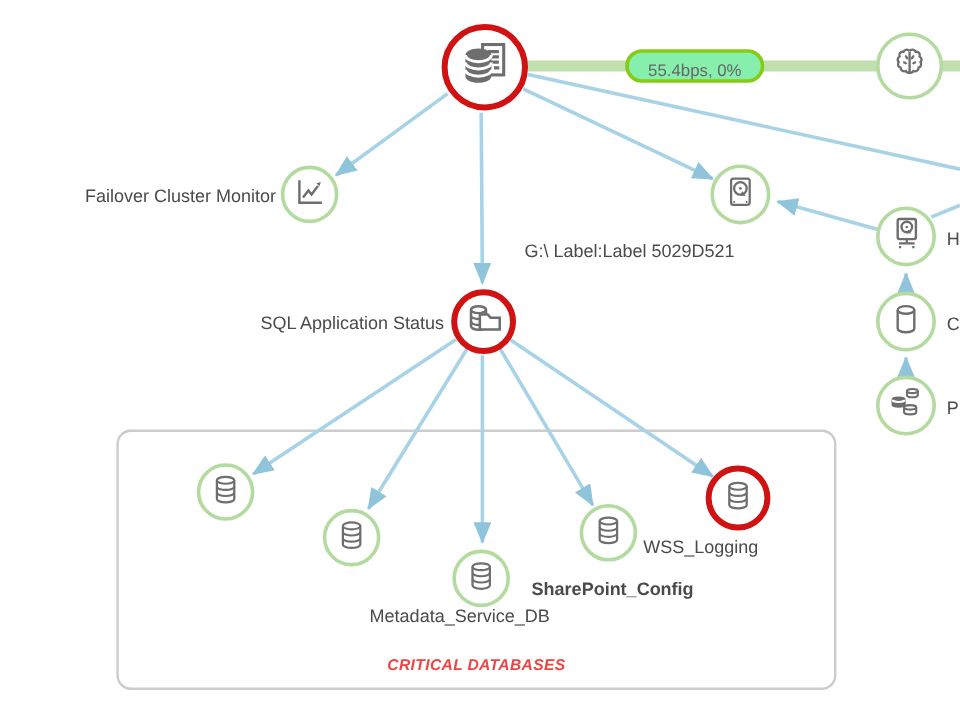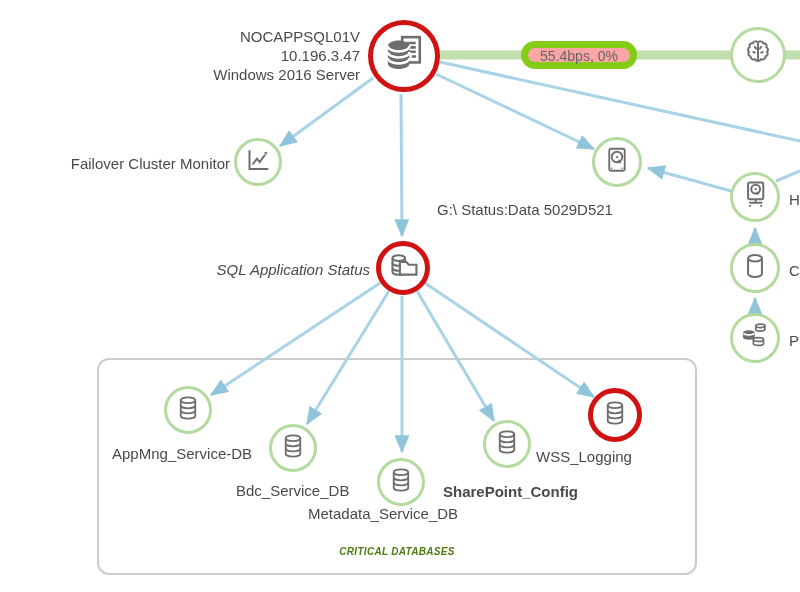--- a/index.html
+++ b/index.html
@@ -6,27 +6,27 @@
   #stage{position:relative;width:800px;height:592px;background:#fff;overflow:hidden;
          font-family:"Liberation Sans", sans-serif;color:#4a4a4a;}
   svg.layer{position:absolute;left:0;top:0;width:800px;height:592px;}
   .node{position:absolute;border-radius:50%;background:#fff;display:flex;
         align-items:center;justify-content:center;box-sizing:border-box;}
   .green-ring{border:3px solid #b3db9f;}
   .red-ring{border:5px solid #d01212;}
   .lbl{position:absolute;font-size:15px;line-height:19px;color:#4a4a4a;white-space:nowrap;}
   .lbl.right{}
   #server-label{right:440px;top:27px;text-align:right;}
-  #pill{position:absolute;left:521px;top:41px;width:116px;height:28px;border:7px solid #84cc16;
-        border-radius:16px;background:#fca5a5;box-sizing:border-box;display:flex;align-items:flex-start;
+  #pill{position:absolute;left:521px;top:41px;width:116px;height:28px;border:3px solid #84cc16;
+        border-radius:16px;background:#86efac;box-sizing:border-box;display:flex;align-items:flex-end;
         justify-content:center;font-size:14px;color:#666;}
   #group-box{position:absolute;left:97px;top:358px;width:600px;height:217px;border:2px solid #cccccc;
              border-radius:12px;background:#fff;box-sizing:border-box;}
   #group-title{position:absolute;left:97px;top:546px;width:600px;text-align:center;
-               font-size:10px;font-weight:bold;font-style:italic;color:#4d7c0f;letter-spacing:.3px;}
+               font-size:13px;font-weight:bold;font-style:italic;color:#ef4444;letter-spacing:.3px;}
   .edge-label-letter{font-size:15px;color:#4a4a4a;}
 </style>
 </head>
 <body>
 
 <div id="stage">
 
   <div id="group-box"></div>
 
   <svg class="layer">
@@ -64,25 +64,20 @@
       <svg width="44" height="44" viewBox="0 0 24 24">
         <g stroke="#6e6e6e" fill="#fff" stroke-width="1.4">
           <rect x="11" y="2.8" width="9.6" height="13.8"></rect>
           <path d="M13.4 6h5 M13.4 8.4h5 M13.4 10.8h5 M16.2 13.4h2.4" fill="none"></path>
         </g>
         <path d="M3.2 7.6c0-1.66 2.6-3 5.9-3s5.9 1.34 5.9 3v9.6c0 1.66-2.6 3-5.9 3s-5.9-1.34-5.9-3z" fill="#6e6e6e"></path>
         <path d="M3.2 7.6c0 1.66 2.6 3 5.9 3s5.9-1.34 5.9-3 M3.2 10.9c0 1.66 2.6 3 5.9 3s5.9-1.34 5.9-3 M3.2 14.2c0 1.66 2.6 3 5.9 3s5.9-1.34 5.9-3" stroke="#fff" stroke-width="1.3" fill="none"></path>
       </svg>
     </span>
   </div>
-  <div id="server-label" class="lbl">
-    <div>NOCAPPSQL01V</div>
-    <div>10.196.3.47</div>
-    <div>Windows 2016 Server</div>
-  </div>
 
   <div class="node green-ring" style="left:730px;top:27px;width:56px;height:56px;">
     <span>
       <svg width="34" height="34" viewBox="0 0 24 24" fill="none" stroke="#6e6e6e" stroke-width="1.4">
         <path d="M12 4.6c-.9-1.2-3-1.1-3.6.5-1.7-.3-2.9 1.2-2.3 2.7-1.3.7-1.5 2.4-.5 3.3-.9 1.2-.3 2.9 1.1 3.3 0 1.6 1.6 2.6 3.1 2 .6 1.2 2.2 1.4 3.1.5"></path>
         <path d="M12 4.6c.9-1.2 3-1.1 3.6.5 1.7-.3 2.9 1.2 2.3 2.7 1.3.7 1.5 2.4.5 3.3.9 1.2.3 2.9-1.1 3.3 0 1.6-1.6 2.6-3.1 2-.6 1.2-2.2 1.4-3.1.5"></path>
         <path d="M12 5v12.2"></path>
         <path d="M9.3 7.6c.9.2 1.4 1 1.2 1.9 M14.7 7.6c-.9.2-1.4 1-1.2 1.9 M8.2 11.3c.8-.1 1.5.3 1.8 1 M15.8 11.3c-.8-.1-1.5.3-1.8 1"></path>
       </svg>
     </span>
@@ -103,32 +98,32 @@
     <span>
       <svg width="30" height="30" viewBox="0 0 24 24" fill="none" stroke="#6e6e6e" stroke-width="1.5">
         <rect x="5.8" y="3" width="12.4" height="17.6" rx="1.6"></rect>
         <circle cx="12" cy="9.6" r="4.2"></circle>
         <circle cx="12" cy="9.6" r="0.9" fill="#6e6e6e" stroke="none"></circle>
         <path d="M13.2 11.4l2.3 3.2-3.6-.3z" fill="#6e6e6e" stroke="none"></path>
         <path d="M7.3 18.6h1 M15.7 18.6h1" stroke-width="1.3"></path>
       </svg>
     </span>
   </div>
-  <div class="lbl" style="left:437px;top:200px;">G:\ Status:Data 5029D521</div>
+  <div class="lbl" style="left:437px;top:200px;">G:\ Label:Label 5029D521</div>
 
   <div class="node red-ring" style="left:376px;top:241px;width:54px;height:54px;">
     <span>
       <svg width="34" height="34" viewBox="0 0 24 24" fill="none" stroke="#6e6e6e" stroke-width="1.5">
         <path d="M4.6 6.4c0-1.1 2-2 4.4-2s4.4.9 4.4 2v9.8c0 1.1-2 2-4.4 2s-4.4-.9-4.4-2z"></path>
         <path d="M4.6 6.4c0 1.1 2 2 4.4 2s4.4-.9 4.4-2 M4.6 9.9c0 1.1 2 2 4.4 2s4.4-.9 4.4-2 M4.6 13.4c0 1.1 2 2 4.4 2s4.4-.9 4.4-2" stroke-width="1.4"></path>
         <path d="M9.8 9.2h4.6l1.7 1.9h5.4v7H9.8z" fill="#fff"></path>
       </svg>
     </span>
   </div>
-  <div class="lbl right" style="right:430px;top:260px;font-style:italic;">SQL Application Status</div>
+  <div class="lbl right" style="right:430px;top:260px;">SQL Application Status</div>
 
   <div class="node green-ring" style="left:730px;top:172px;width:50px;height:50px;">
     <span>
       <svg width="32" height="32" viewBox="0 0 24 24" fill="none" stroke="#6e6e6e" stroke-width="1.5">
         <rect x="6.8" y="2.6" width="11.4" height="12.6" rx="1.3"></rect>
         <circle cx="12.5" cy="7.6" r="3.3"></circle>
         <circle cx="12.5" cy="7.6" r="0.8" fill="#6e6e6e" stroke="none"></circle>
         <path d="M13.5 9.2l1.8 2.5-2.9-.2z" fill="#6e6e6e" stroke="none"></path>
         <path d="M12.5 15.2v2.2 M7.6 17.8h9.8 M7.6 20.2h1.4 M15.9 20.2h1.4" stroke-width="1.4"></path>
       </svg>
@@ -161,31 +156,29 @@
   <div class="lbl edge-label-letter" style="left:789px;top:331px;">P</div>
 
   <div class="node green-ring" style="left:164px;top:386px;width:48px;height:48px;">
     <span>
       <svg width="30" height="30" viewBox="0 0 24 24" fill="none" stroke="#6e6e6e" stroke-width="1.5">
         <path d="M6.2 5.8c0-1.3 2.6-2.3 5.8-2.3s5.8 1 5.8 2.3v12.4c0 1.3-2.6 2.3-5.8 2.3s-5.8-1-5.8-2.3z"></path>
         <path d="M6.2 5.8c0 1.3 2.6 2.3 5.8 2.3s5.8-1 5.8-2.3 M6.2 9.9c0 1.3 2.6 2.3 5.8 2.3s5.8-1 5.8-2.3 M6.2 14c0 1.3 2.6 2.3 5.8 2.3s5.8-1 5.8-2.3" stroke-width="1.4"></path>
       </svg>
     </span>
   </div>
-  <div class="lbl" style="left:112px;top:444px;">AppMng_Service-DB</div>
 
   <div class="node green-ring" style="left:269px;top:424px;width:48px;height:48px;">
     <span>
       <svg width="30" height="30" viewBox="0 0 24 24" fill="none" stroke="#6e6e6e" stroke-width="1.5">
         <path d="M6.2 5.8c0-1.3 2.6-2.3 5.8-2.3s5.8 1 5.8 2.3v12.4c0 1.3-2.6 2.3-5.8 2.3s-5.8-1-5.8-2.3z"></path>
         <path d="M6.2 5.8c0 1.3 2.6 2.3 5.8 2.3s5.8-1 5.8-2.3 M6.2 9.9c0 1.3 2.6 2.3 5.8 2.3s5.8-1 5.8-2.3 M6.2 14c0 1.3 2.6 2.3 5.8 2.3s5.8-1 5.8-2.3" stroke-width="1.4"></path>
       </svg>
     </span>
   </div>
-  <div class="lbl" style="left:236px;top:481px;">Bdc_Service_DB</div>
 
   <div class="node green-ring" style="left:377px;top:458px;width:48px;height:48px;">
     <span>
       <svg width="30" height="30" viewBox="0 0 24 24" fill="none" stroke="#6e6e6e" stroke-width="1.5">
         <path d="M6.2 5.8c0-1.3 2.6-2.3 5.8-2.3s5.8 1 5.8 2.3v12.4c0 1.3-2.6 2.3-5.8 2.3s-5.8-1-5.8-2.3z"></path>
         <path d="M6.2 5.8c0 1.3 2.6 2.3 5.8 2.3s5.8-1 5.8-2.3 M6.2 9.9c0 1.3 2.6 2.3 5.8 2.3s5.8-1 5.8-2.3 M6.2 14c0 1.3 2.6 2.3 5.8 2.3s5.8-1 5.8-2.3" stroke-width="1.4"></path>
       </svg>
     </span>
   </div>
   <div class="lbl" style="left:308px;top:504px;width:180px;text-align:left;">Metadata_Service_DB</div>

